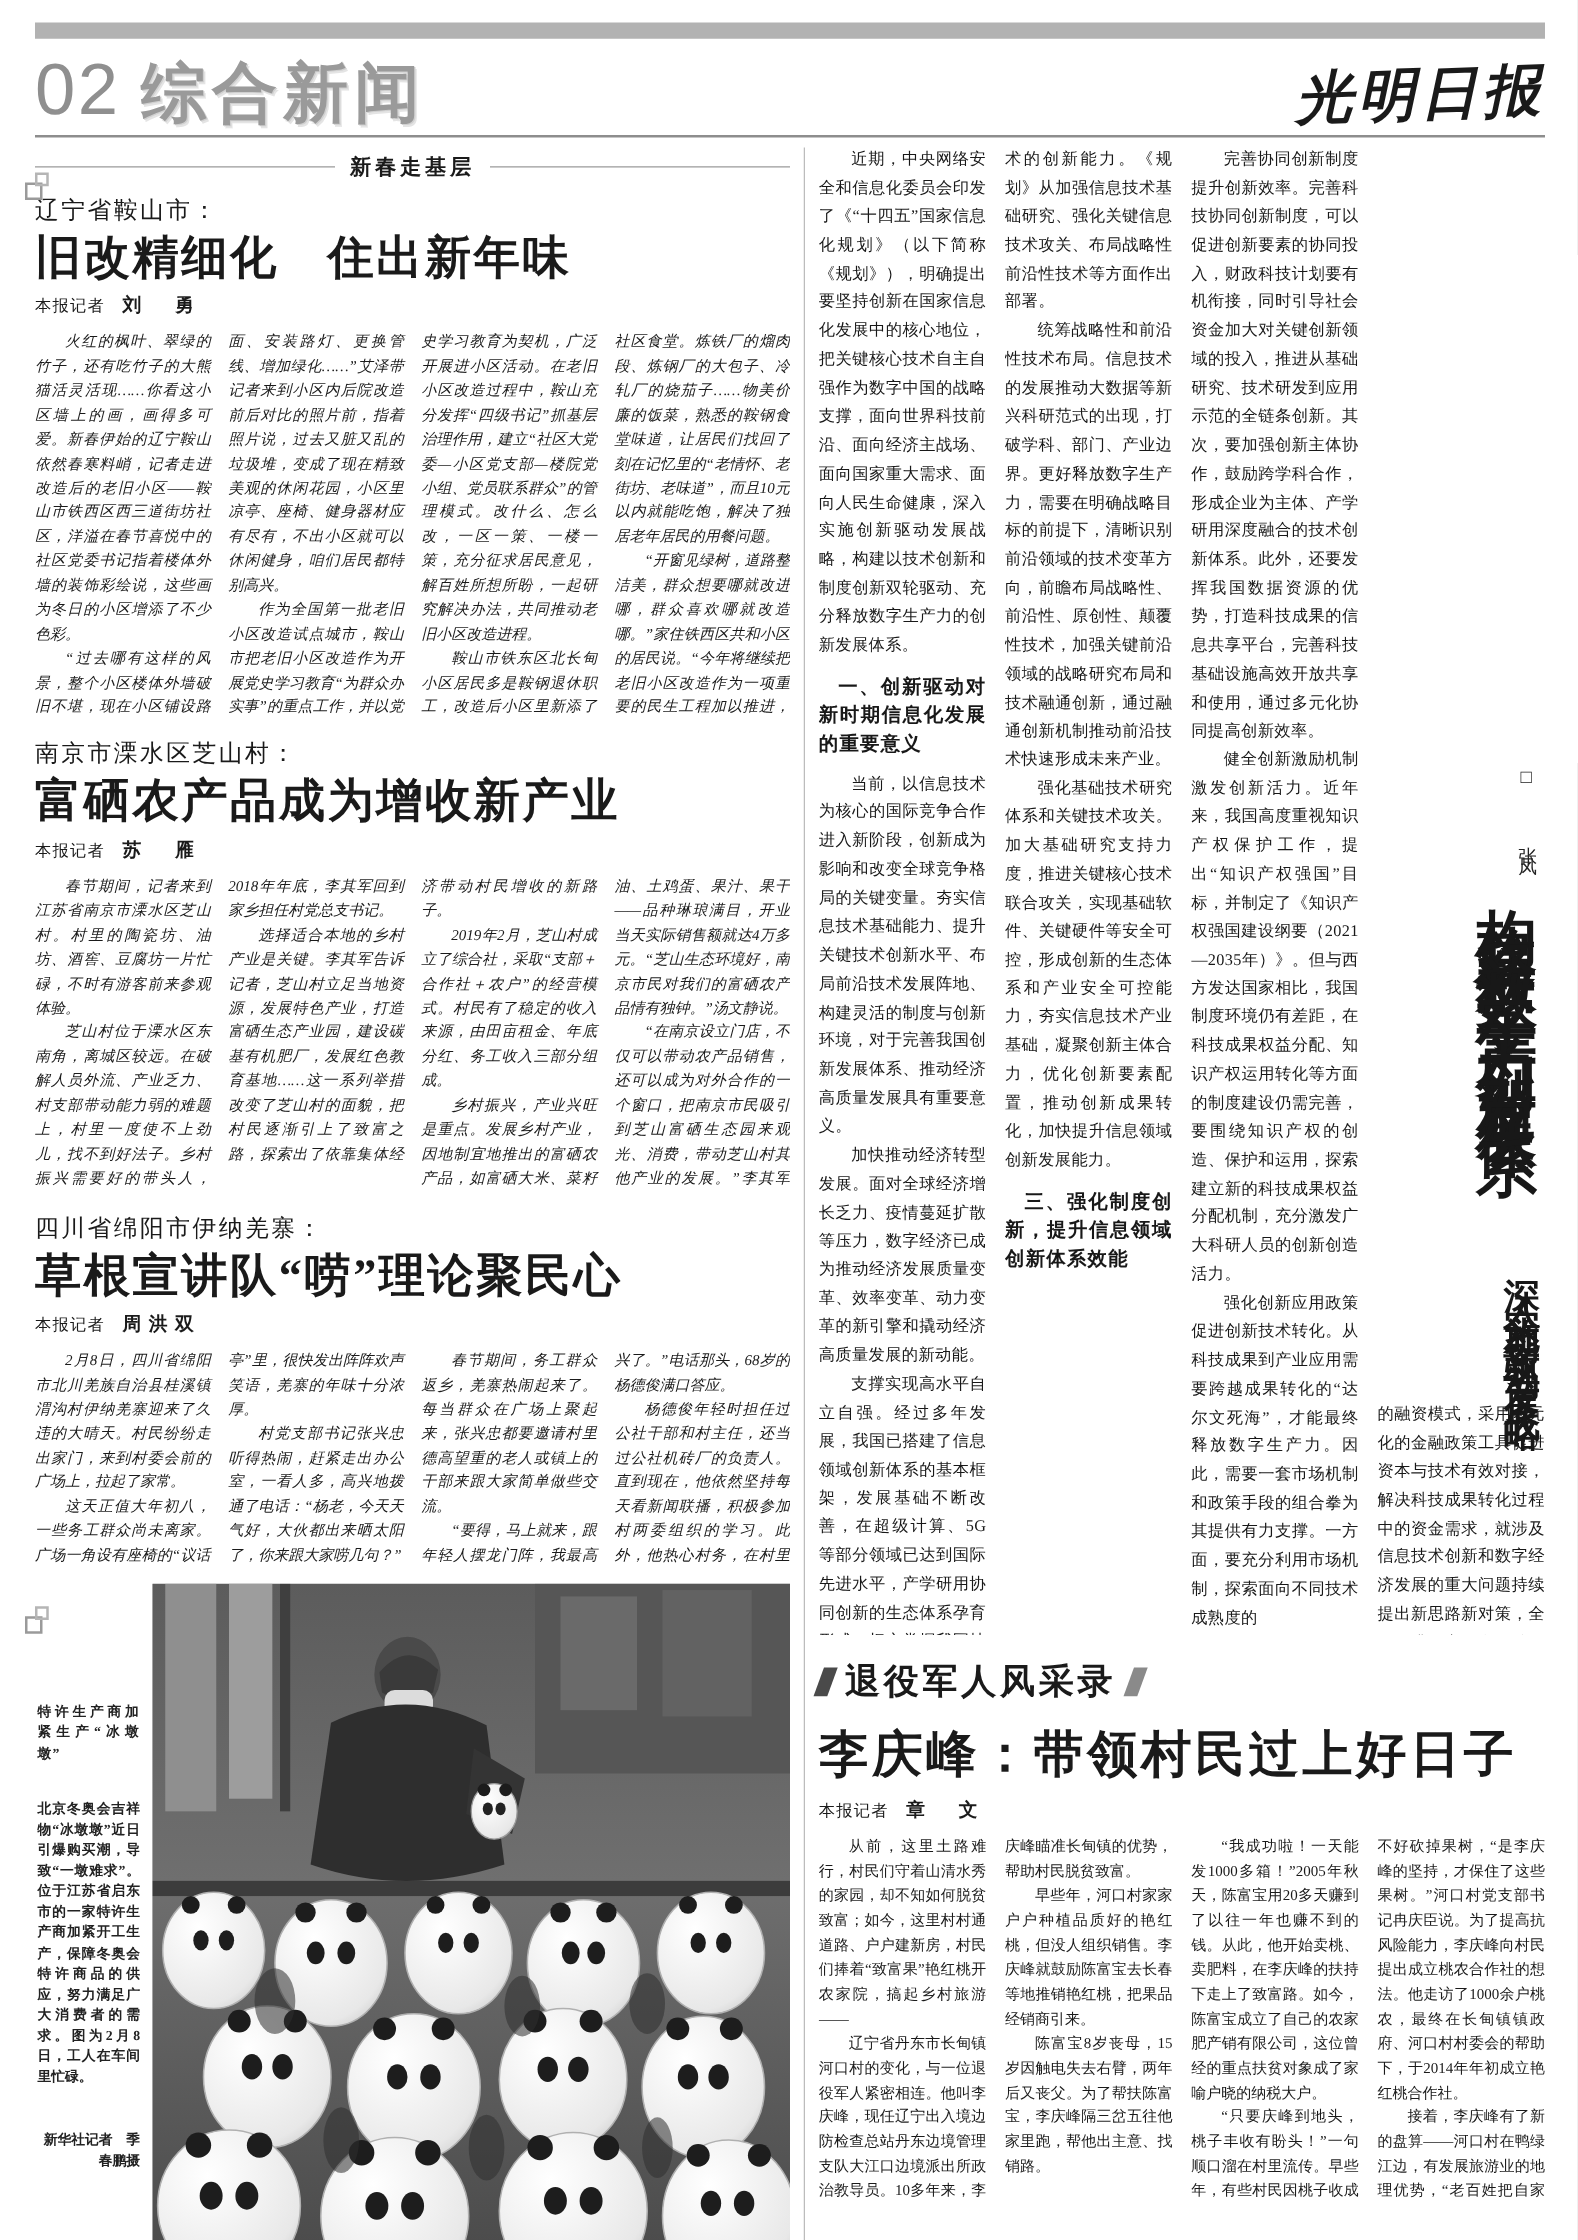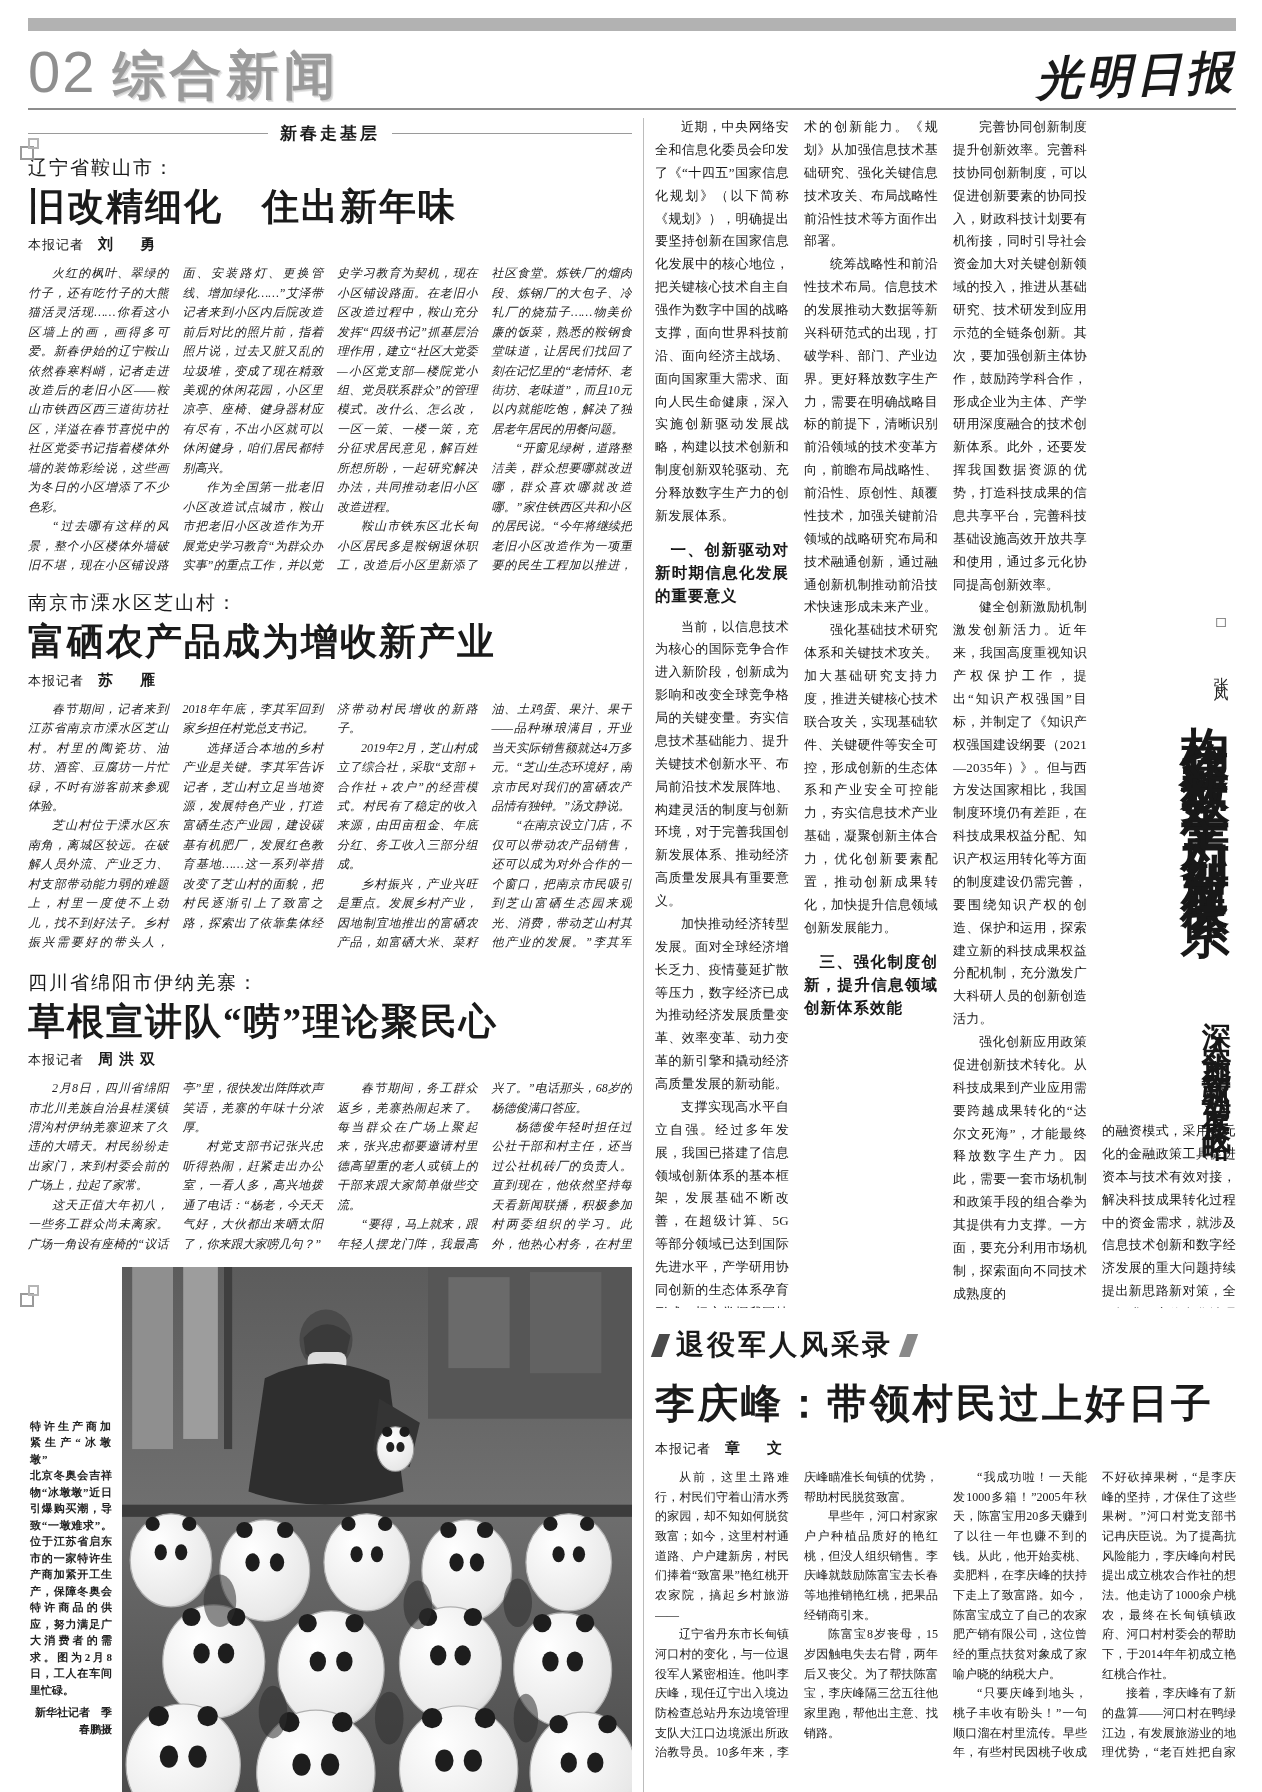--- a/index.html
+++ b/index.html
@@ -36,21 +36,21 @@
   .byline b{font-size:15px;letter-spacing:6px;}
   .art-body{column-gap:14px;column-count:4;font-size:12px;line-height:1.62;text-align:justify;overflow:hidden;}
   .art-body p{margin:0;text-indent:2em;font-style:italic;}
   #a1-body{height:318px;}
   #a2-body{height:262px;}
   #a3-body{height:176px;}
 
   .photo-row{display:flex;margin-top:12px;height:526px;position:relative;}
   .caption{width:94px;flex:none;display:flex;flex-direction:column;justify-content:flex-end;
            padding:0 10px 56px 2px;box-sizing:border-box;font-size:11px;line-height:1.5;
-           text-align:justify;font-weight:700;color:#222;}
+           text-align:justify;font-weight:700;color:#222;gap:28px;}
   .caption .cap-title{letter-spacing:1px;}
   .caption .credit{margin-top:6px;text-align:right;}
   .photo-frame{flex:1;background:#777;}
   .photo-frame svg{display:block;width:100%;height:100%;}
 
   
   .right-col{flex:1;display:flex;flex-direction:column;min-width:0;}
   .essay-grid{display:grid;grid-template-columns:repeat(4,1fr);gap:15px;height:1192px;
               font-size:13px;line-height:1.76;text-align:justify;color:#181818;letter-spacing:.3px;}
   .ecol{overflow:hidden;}
@@ -104,21 +104,21 @@
 
       <div>
         <div class="kicker">辽宁省鞍山市：</div>
         <h2 class="art-title">旧改精细化　住出新年味</h2>
         <div class="byline">
           <span>本报记者</span>　<b>刘　勇</b>
         </div>
         <div class="art-body" id="a1-body">
             <p>火红的枫叶、翠绿的竹子，还有吃竹子的大熊猫活灵活现……你看这小区墙上的画，画得多可爱。新春伊始的辽宁鞍山依然春寒料峭，记者走进改造后的老旧小区——鞍山市铁西区西三道街坊社区，洋溢在春节喜悦中的社区党委书记指着楼体外墙的装饰彩绘说，这些画为冬日的小区增添了不少色彩。</p>
             <p>“过去哪有这样的风景，整个小区楼体外墙破旧不堪，现在小区铺设路面、安装路灯、更换管线、增加绿化……”艾泽带记者来到小区内后院改造前后对比的照片前，指着照片说，过去又脏又乱的垃圾堆，变成了现在精致美观的休闲花园，小区里凉亭、座椅、健身器材应有尽有，不出小区就可以休闲健身，咱们居民都特别高兴。</p>
-            <p>作为全国第一批老旧小区改造试点城市，鞍山市把老旧小区改造作为开展党史学习教育“为群众办实事”的重点工作，并以党史学习教育为契机，现在小区铺设路面。在老旧小区改造过程中，鞍山充分发挥“四级书记”抓基层治理作用，建立“社区大党委—小区党支部—楼院党小组、党员联系群众”的管理模式。改什么、怎么改，一区一策、一楼一策，充分征求居民意见，解百姓所想所盼，一起研究解决办法，共同推动老旧小区改造进程。</p>
+            <p>作为全国第一批老旧小区改造试点城市，鞍山市把老旧小区改造作为开展党史学习教育“为群众办实事”的重点工作，并以党史学习教育为契机，广泛开展进小区活动。在老旧小区改造过程中，鞍山充分发挥“四级书记”抓基层治理作用，建立“社区大党委—小区党支部—楼院党小组、党员联系群众”的管理模式。改什么、怎么改，一区一策、一楼一策，充分征求居民意见，解百姓所想所盼，一起研究解决办法，共同推动老旧小区改造进程。</p>
             <p>鞍山市铁东区北长甸小区居民多是鞍钢退休职工，改造后小区里新添了社区食堂。炼铁厂的熘肉段、炼钢厂的大包子、冷轧厂的烧茄子……物美价廉的饭菜，熟悉的鞍钢食堂味道，让居民们找回了刻在记忆里的“老情怀、老街坊、老味道”，而且10元以内就能吃饱，解决了独居老年居民的用餐问题。</p>
             <p>“开窗见绿树，道路整洁美，群众想要哪就改进哪，群众喜欢哪就改造哪。”家住铁西区共和小区的居民说。“今年将继续把老旧小区改造作为一项重要的民生工程加以推进，实现当年开工、当年竣工268万平方米的改造任务。”鞍山市住建局负责人介绍，2022年的改造计划于4月份开工，力争11月底前全部完工，届时将有4.5万余户居民享受到改造带来的实惠。</p>
           </div>
       </div>
 
       <div>
         <div class="kicker">南京市溧水区芝山村：</div>
         <h2 class="art-title">富硒农产品成为增收新产业</h2>
         <div class="byline">
           <span>本报记者</span>　<b>苏　雁</b>

